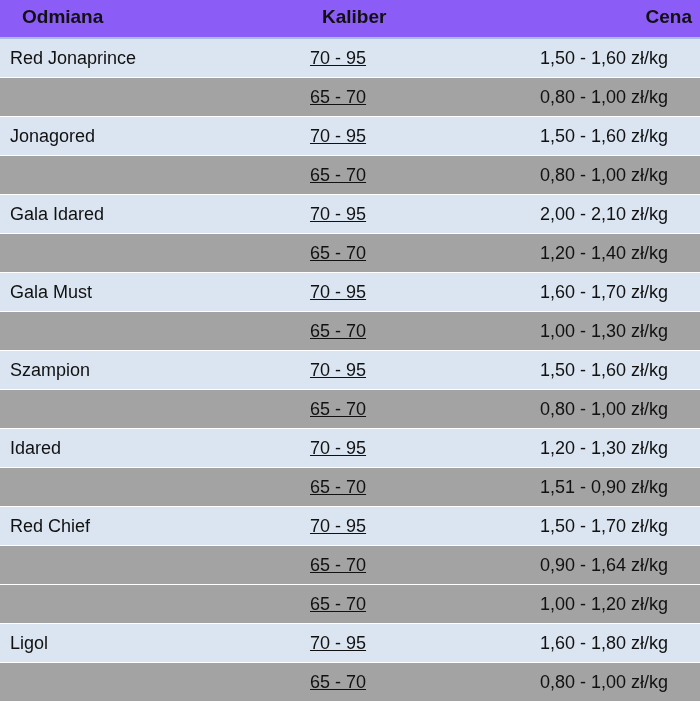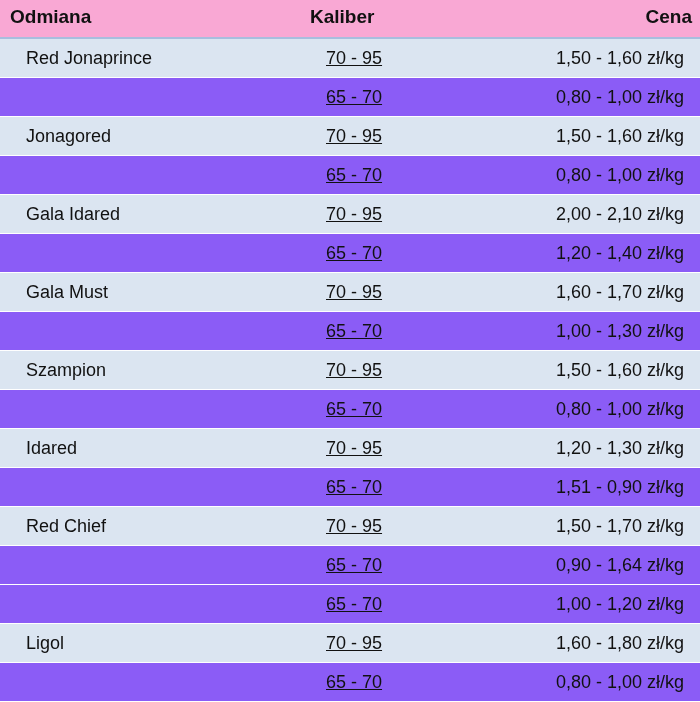--- a/index.html
+++ b/index.html
@@ -17,43 +17,43 @@
   .price-table {
     width: 700px;
     border-collapse: collapse;
     table-layout: fixed;
   }
   .price-table col.col-variety { width: 300px; }
   .price-table col.col-caliber { width: 230px; }
   .price-table col.col-price   { width: 170px; }
 
   .price-table thead th {
-    background: #f9a8d4;
+    background: #8b5cf6;
     font-size: 19px;
     font-weight: bold;
     color: #111111;
-    padding: 6px 10px 9px 10px;
+    padding: 6px 10px 9px 22px;
     border-bottom: 2px solid #a8bede;
     vertical-align: bottom;
   }
   .th-variety { text-align: left; }
   .th-caliber { text-align: left; }
   .th-price   { text-align: right; padding-right: 8px !important; }
 
   .price-table tbody td {
     font-size: 18px;
-    padding: 6px 10px 7px 26px;
+    padding: 6px 10px 7px 10px;
     height: 25px;
     line-height: 24px;
     color: #111111;
     border-bottom: 1px solid #ffffff;
     margin-left: 25px;
   }
   .price-table tbody tr { background: #dbe5f1; }
-  .price-table tbody tr.alt { background: #8b5cf6; }
+  .price-table tbody tr.alt { background: #a3a3a3; }
 
   .cell-variety { text-align: left; white-space: nowrap; }
   .cell-caliber { text-align: left; white-space: nowrap; text-decoration: underline; }
   .cell-price   { text-align: left; padding-right: 8px !important; white-space: nowrap; }
 </style>
 </head>
 <body>
 
 <table class="price-table">
   <colgroup>

